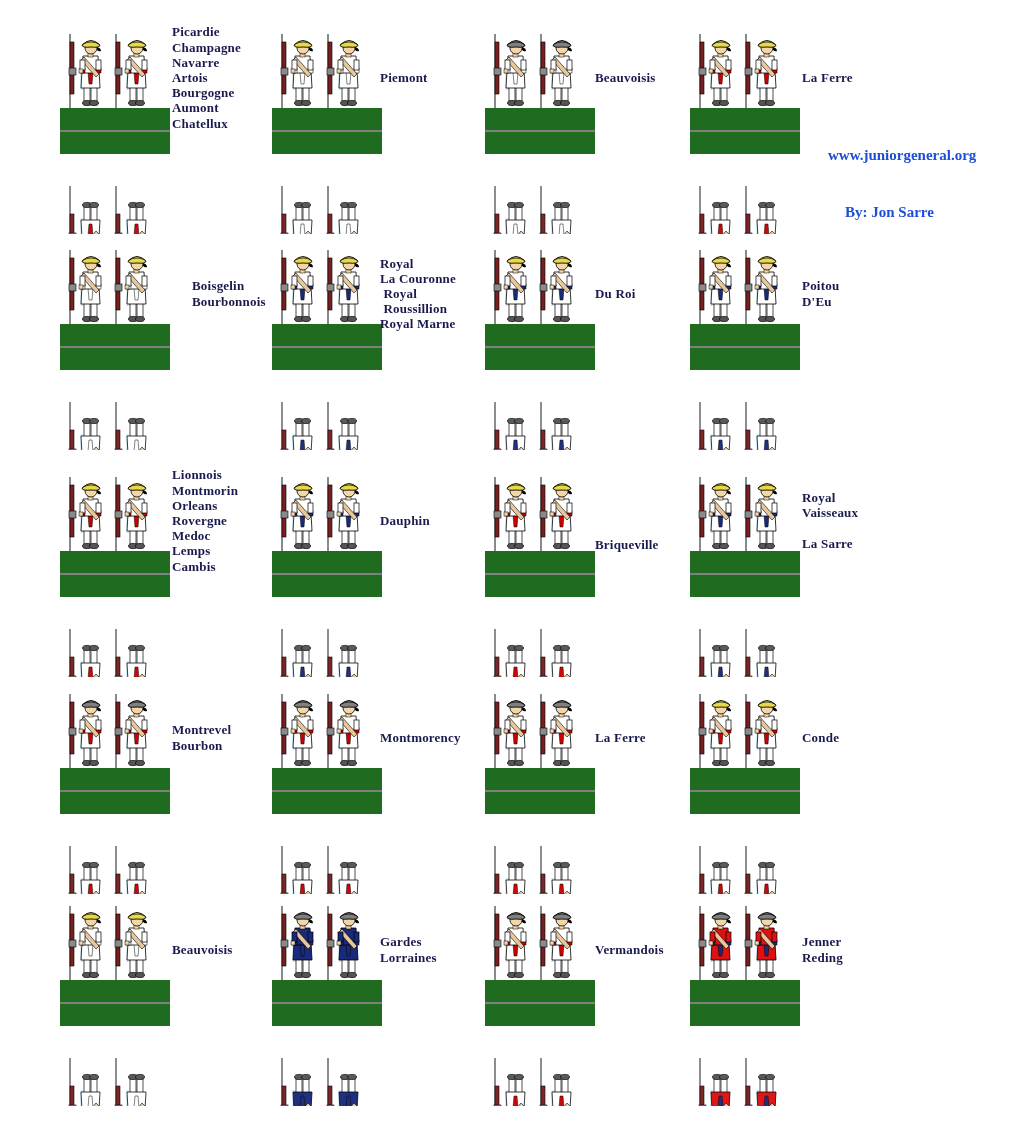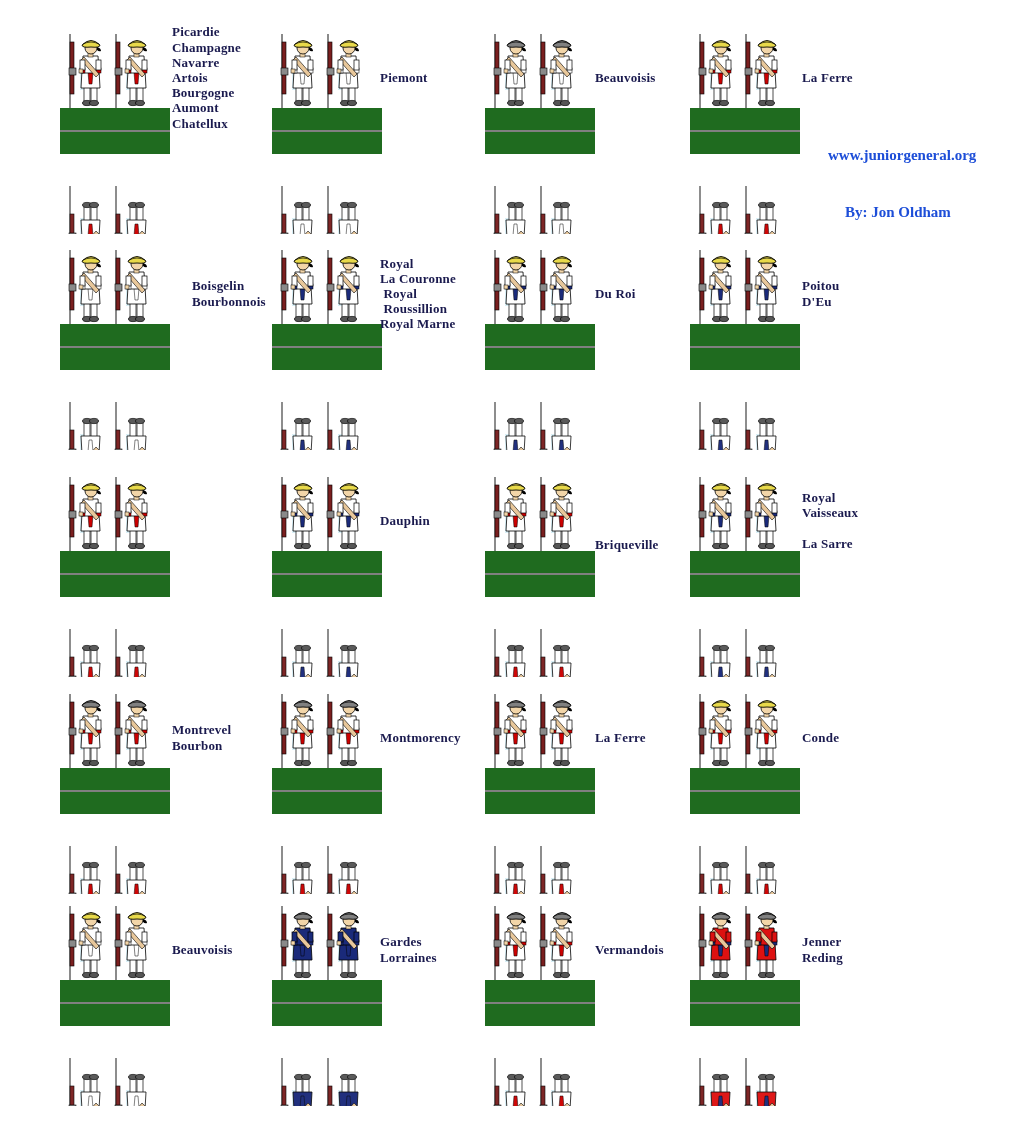--- a/index.html
+++ b/index.html
@@ -1610,20 +1610,27 @@
 
     <path d="M31 13 q4 1 4 4 q-2 1 -4 -1 Z" fill="#000000"></path>
 
     <path d="M16 11 Q25 2 34 11 Q34 14 25 13 Q16 14 16 11 Z" fill="#e8d94a" stroke="#000000" stroke-width="0.9"></path>
     <path d="M17 10 Q25 6 33 10" fill="none" stroke="#000000" stroke-width="0.7"></path>
   </g>
           </g>
         </svg>
       </div>
     </div>
+    <div class="unit-label" style="left: 172px; top: 467.4px;">Lionnois
+Montmorin
+Orleans
+Rovergne
+Medoc
+Lemps
+Cambis</div>
     <div class="unit-cell" style="left: 272px; top: 477px;">
       <div class="figs">
         <svg class="fig-svg" width="110" height="200" viewBox="0 0 110 200" xmlns="http://www.w3.org/2000/svg">
           <g transform="translate(6,0)">
   <g>
 
     <rect x="3" y="0" width="2" height="88" fill="#8a8a8a"></rect>
     <rect x="4" y="8" width="4" height="52" fill="#7a1f1f" stroke="#000000" stroke-width="0.6"></rect>
     <rect x="3" y="34" width="7" height="7" fill="#8a8a8a" stroke="#000000" stroke-width="0.6"></rect>
 
@@ -3531,14 +3538,14 @@
     <path d="M16 11 Q25 2 34 11 Q34 14 25 13 Q16 14 16 11 Z" fill="#808080" stroke="#000000" stroke-width="0.9"></path>
     <path d="M17 10 Q25 6 33 10" fill="none" stroke="#000000" stroke-width="0.7"></path>
   </g>
           </g>
         </svg>
       </div>
     </div>
     <div class="unit-label" style="left: 802px; top: 934.4px;">Jenner
 Reding</div>
     <div class="credit site-url" style="left: 828px; top: 147px;">www.juniorgeneral.org</div>
-    <div class="credit" style="left: 845px; top: 204px;">By: Jon Oldham</div>
+    <div class="credit" style="left: 845px; top: 204px;">By: Jon Sarre</div>
   </div>
 
 </body></html>

